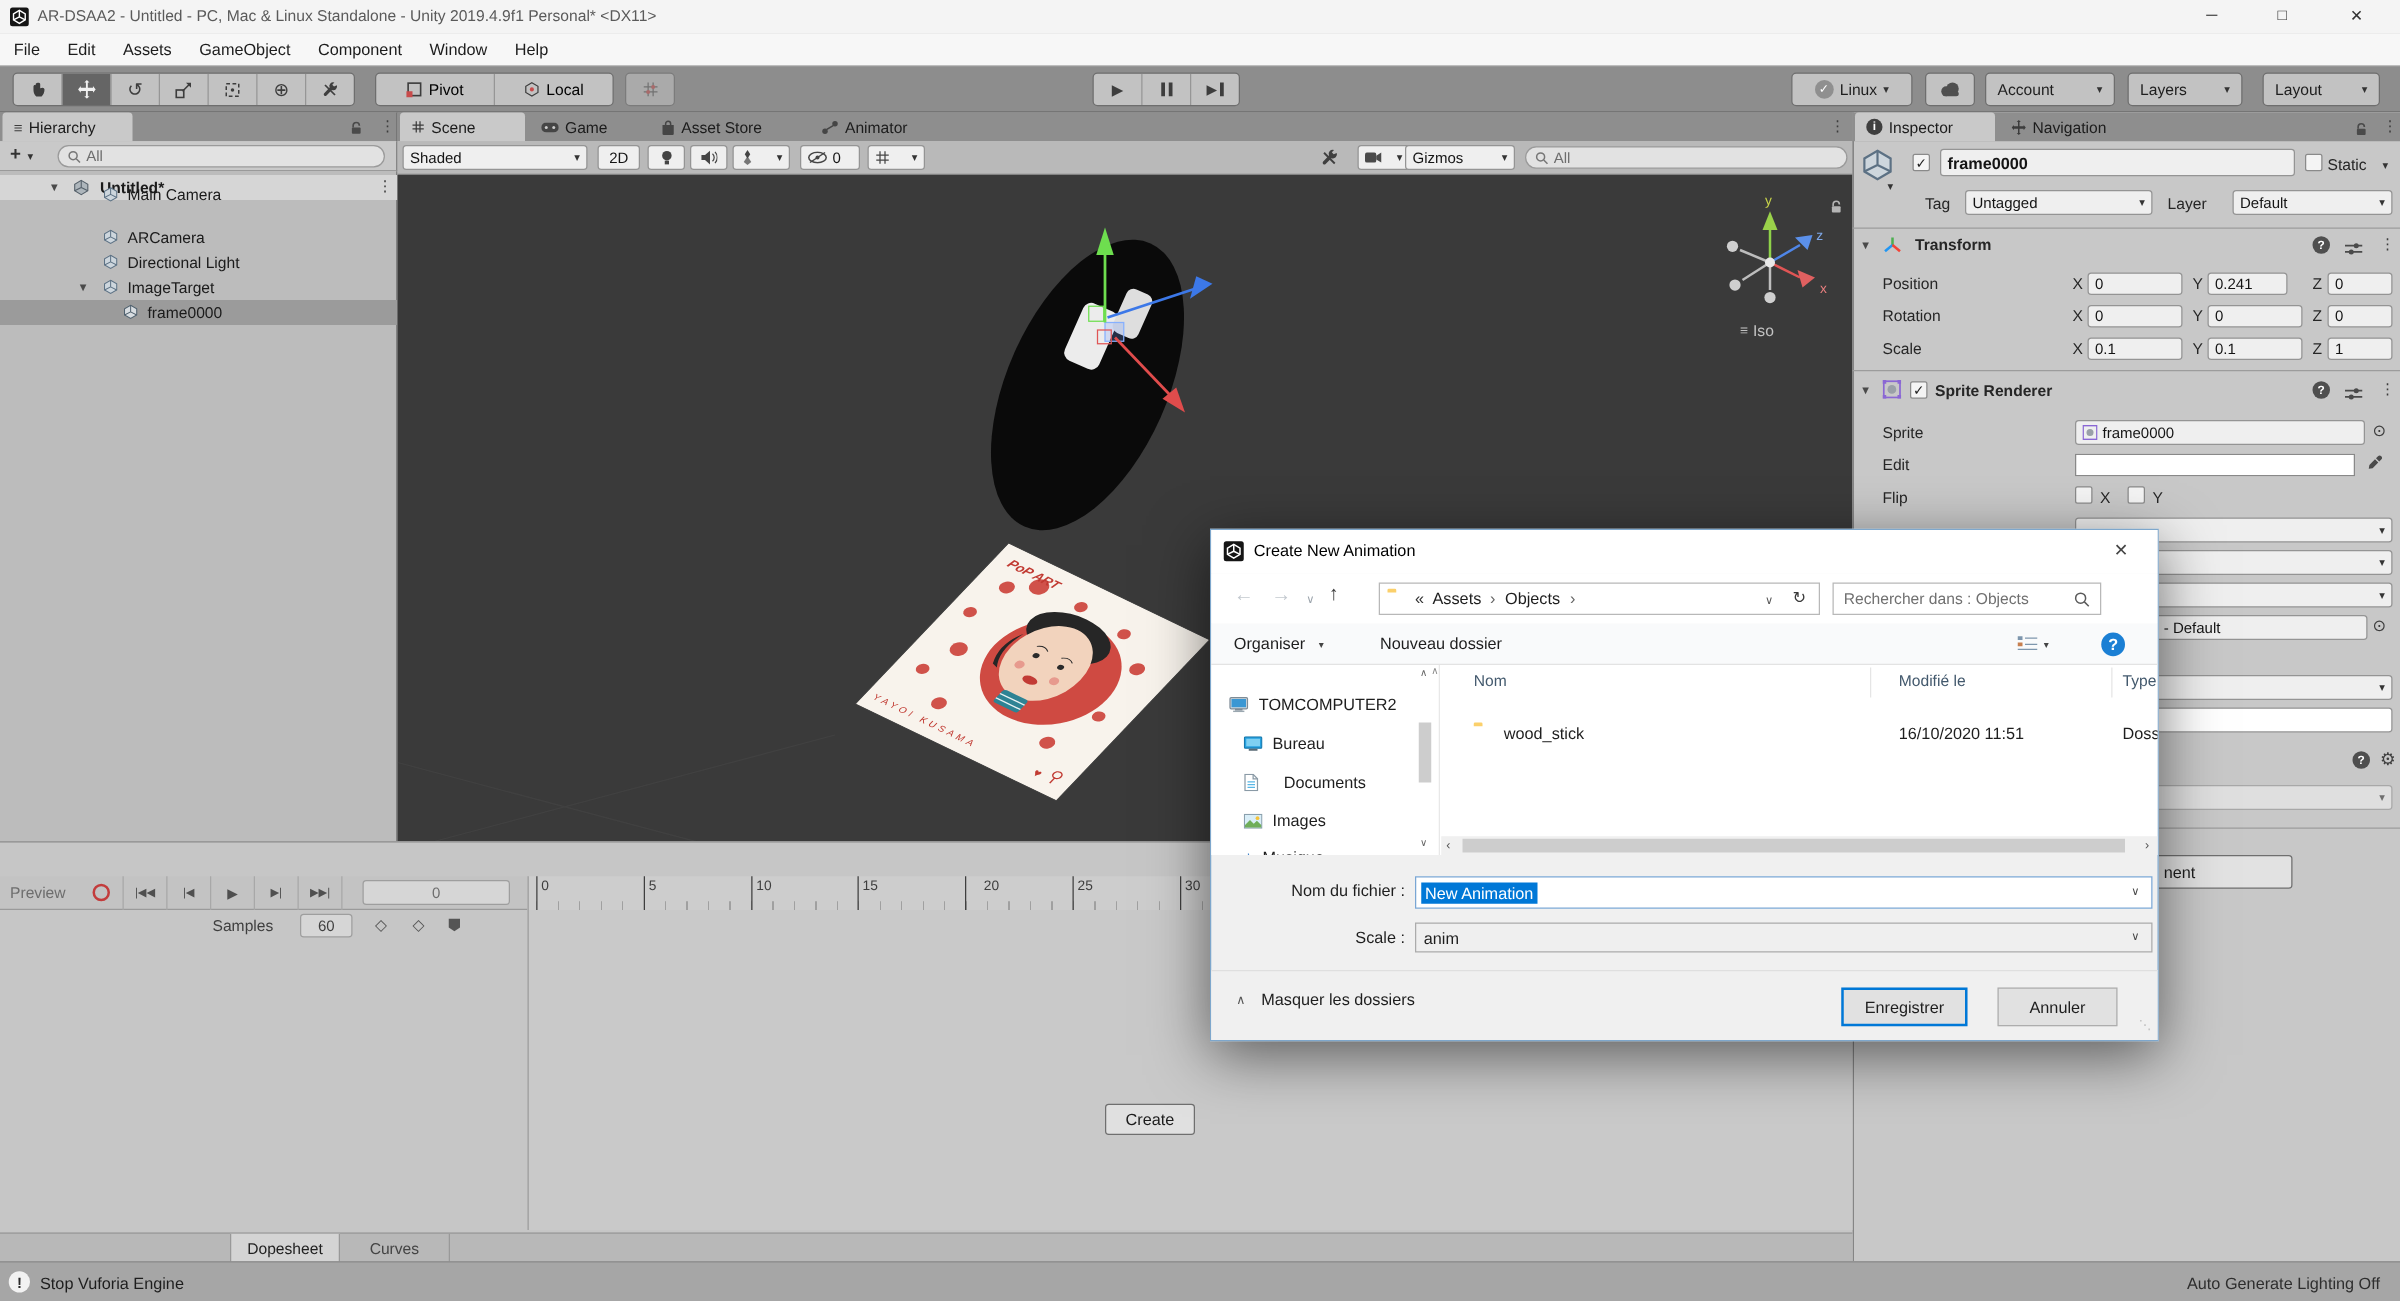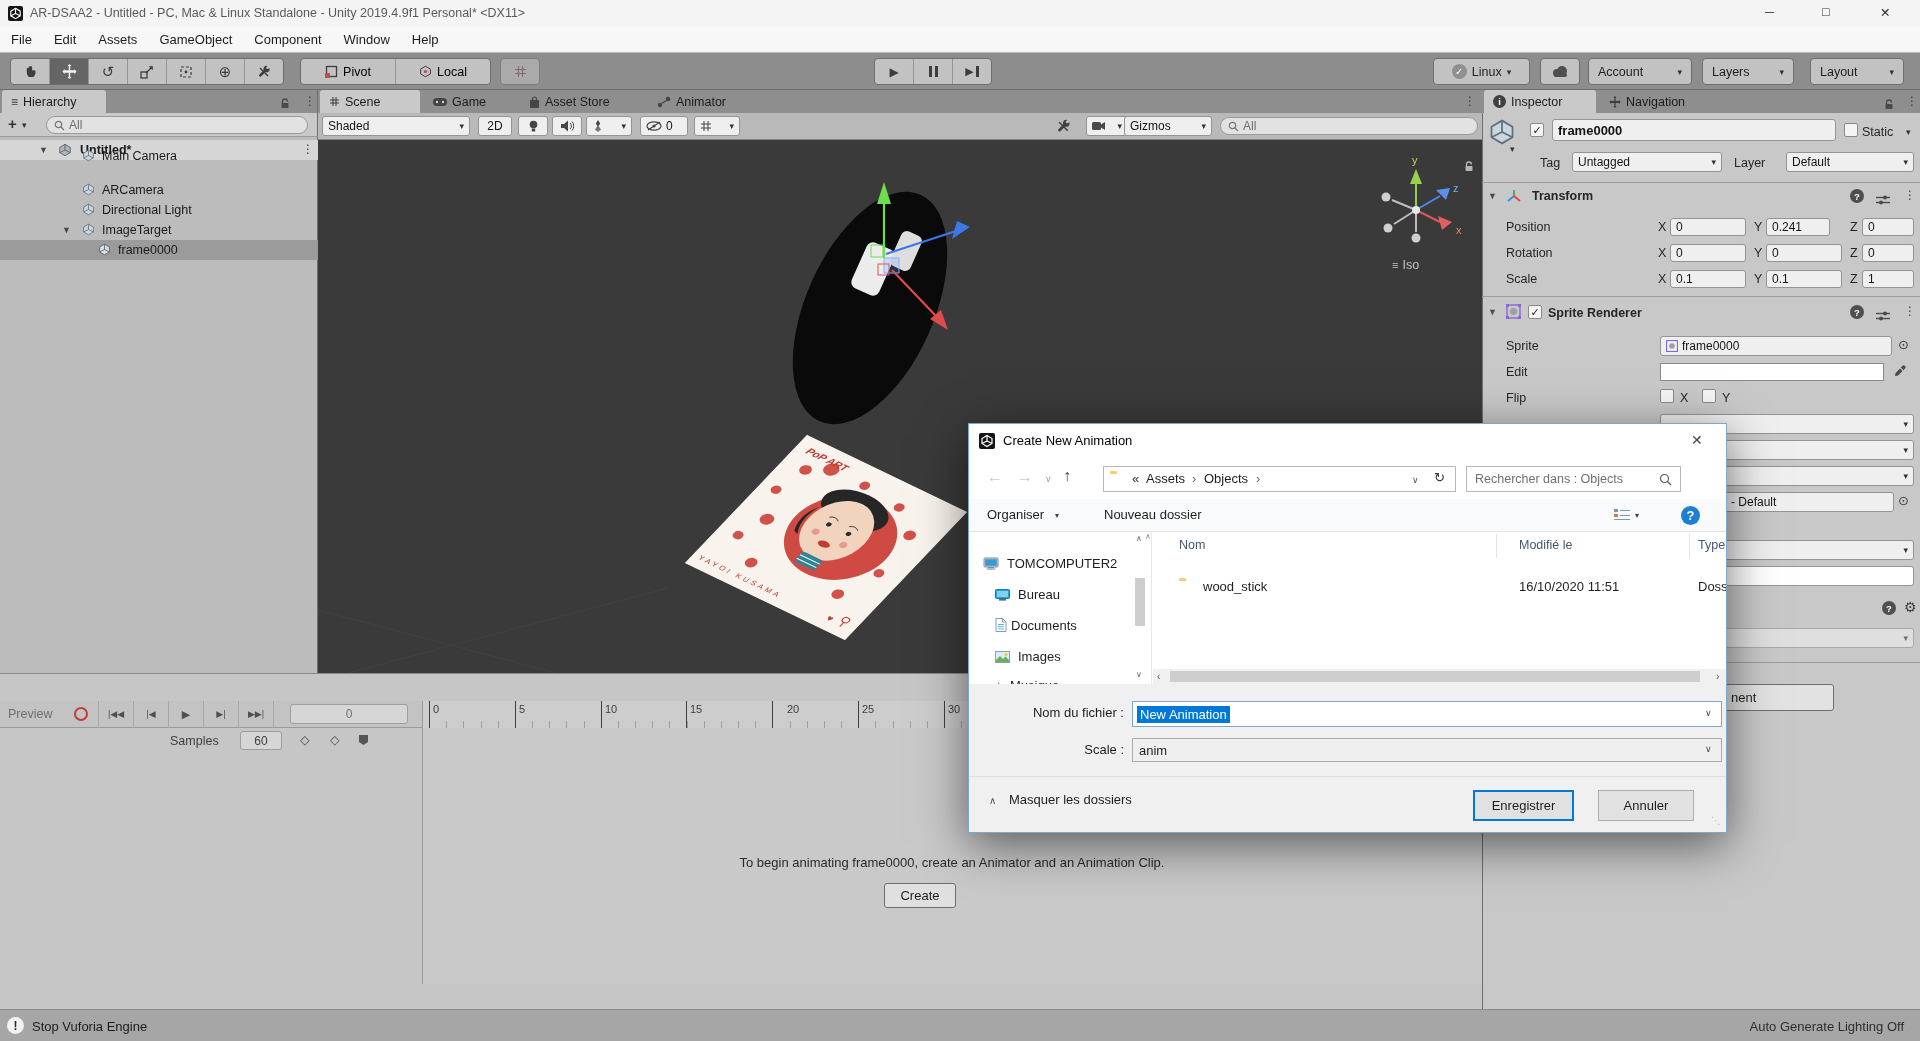--- a/index.html
+++ b/index.html
@@ -656,25 +656,32 @@
     <span style="margin-left:170px">Samples</span>
     <span class="a" style="left:240px;top:3px;width:42px;height:19px;background:#d6d6d6;border:1px solid #9e9e9e;border-radius:3px;box-sizing:border-box;display:flex;align-items:center;justify-content:center;font-size:12px">60</span>
     <span class="a" style="left:300px;top:4px;color:#555">◇</span>
     <span class="a" style="left:330px;top:4px;color:#555">◇</span>
     <span class="a" style="left:358px;top:6px"><svg width="11" height="12">
           <path d="M1 1h9v7l-4.5 3L1 8z" fill="#555"></path>
         </svg></span>
   </div>
 
   <div class="a" style="left:422px;top:54px;width:1060px;height:256px;background:#c9c9c9;border-left:1px solid #9a9a9a;box-sizing:border-box"></div>
-  <div class="a" style="left:422px;top:181px;width:1060px;text-align:center;font-size:13px;color:#2a2a2a">To begin animating frame0000, create an Animator and an Animation Clip.</div>
   <div class="a" style="left:884px;top:209px;width:72px;height:25px;background:#e0e0e0;border:1px solid #6f6f6f;border-radius:3px;box-sizing:border-box;display:flex;align-items:center;justify-content:center;font-size:13px;color:#1c1c1c">
       <span>Create</span>
     </div>
 
+  <div class="a" style="left:0;top:312px;width:1482px;height:24px;background:#b8b8b8;border-top:1px solid #989898;box-sizing:border-box">
+    <div class="a" style="left:184px;top:0;width:88px;height:24px;background:#d4d4d4;display:flex;align-items:center;justify-content:center;font-size:12.5px;color:#222;border-left:1px solid #999;border-right:1px solid #999;box-sizing:border-box">
+        <span>Dopesheet</span>
+      </div>
+    <div class="a" style="left:272px;top:0;width:88px;height:24px;display:flex;align-items:center;justify-content:center;font-size:12.5px;color:#444;border-right:1px solid #999;box-sizing:border-box">
+        <span>Curves</span>
+      </div>
+  </div>
 </div>
 
 <div class="a status">
   <span class="a" style="left:7px;top:7px;width:17px;height:17px;border-radius:50%;background:#f2f2f2;color:#2a2a2a;font-weight:bold;font-size:12px;display:flex;align-items:center;justify-content:center">!</span>
   <span class="a" style="left:32px;top:9px">Stop Vuforia Engine</span>
   <span class="a" style="right:16px;top:9px;color:#2e2e2e">Auto Generate Lighting Off</span>
 </div>
 
 <div class="a dialog">
 
@@ -739,21 +746,21 @@
       <span>TOMCOMPUTER2</span>
     </div>
     <div class="a" style="left:26px;top:55px;display:flex;gap:8px;align-items:center">
       <svg width="15" height="12">
           <rect x="0.5" y="0.5" width="14" height="9" rx="1" fill="#26a2e0" stroke="#1879ad"></rect>
           <rect x="2" y="2" width="11" height="6" fill="#7fd0f2"></rect>
           <rect x="4" y="10" width="7" height="1.6" fill="#5a6b76"></rect>
         </svg>
       <span>Bureau</span>
     </div>
-    <div class="a" style="left:26px;top:86px;display:flex;gap:4px;">
+    <div class="a" style="left:26px;top:86px;display:flex;gap:20px;align-items:center">
       <svg width="12" height="14">
           <path d="M1 0.5h6.5L11 4v9.5H1z" fill="#fff" stroke="#8a9aa6"></path>
           <path d="M7.5 0.5V4H11" fill="none" stroke="#8a9aa6"></path>
           <path d="M3 6.5h6M3 8.7h6M3 10.9h6" stroke="#58b7e6"></path>
         </svg>
       <span>Documents</span>
     </div>
     <div class="a" style="left:26px;top:117px;display:flex;gap:8px;align-items:center">
       <svg width="15" height="12">
           <rect x="0.5" y="0.5" width="14" height="11" fill="#d9eef8" stroke="#8aa0ad"></rect>

